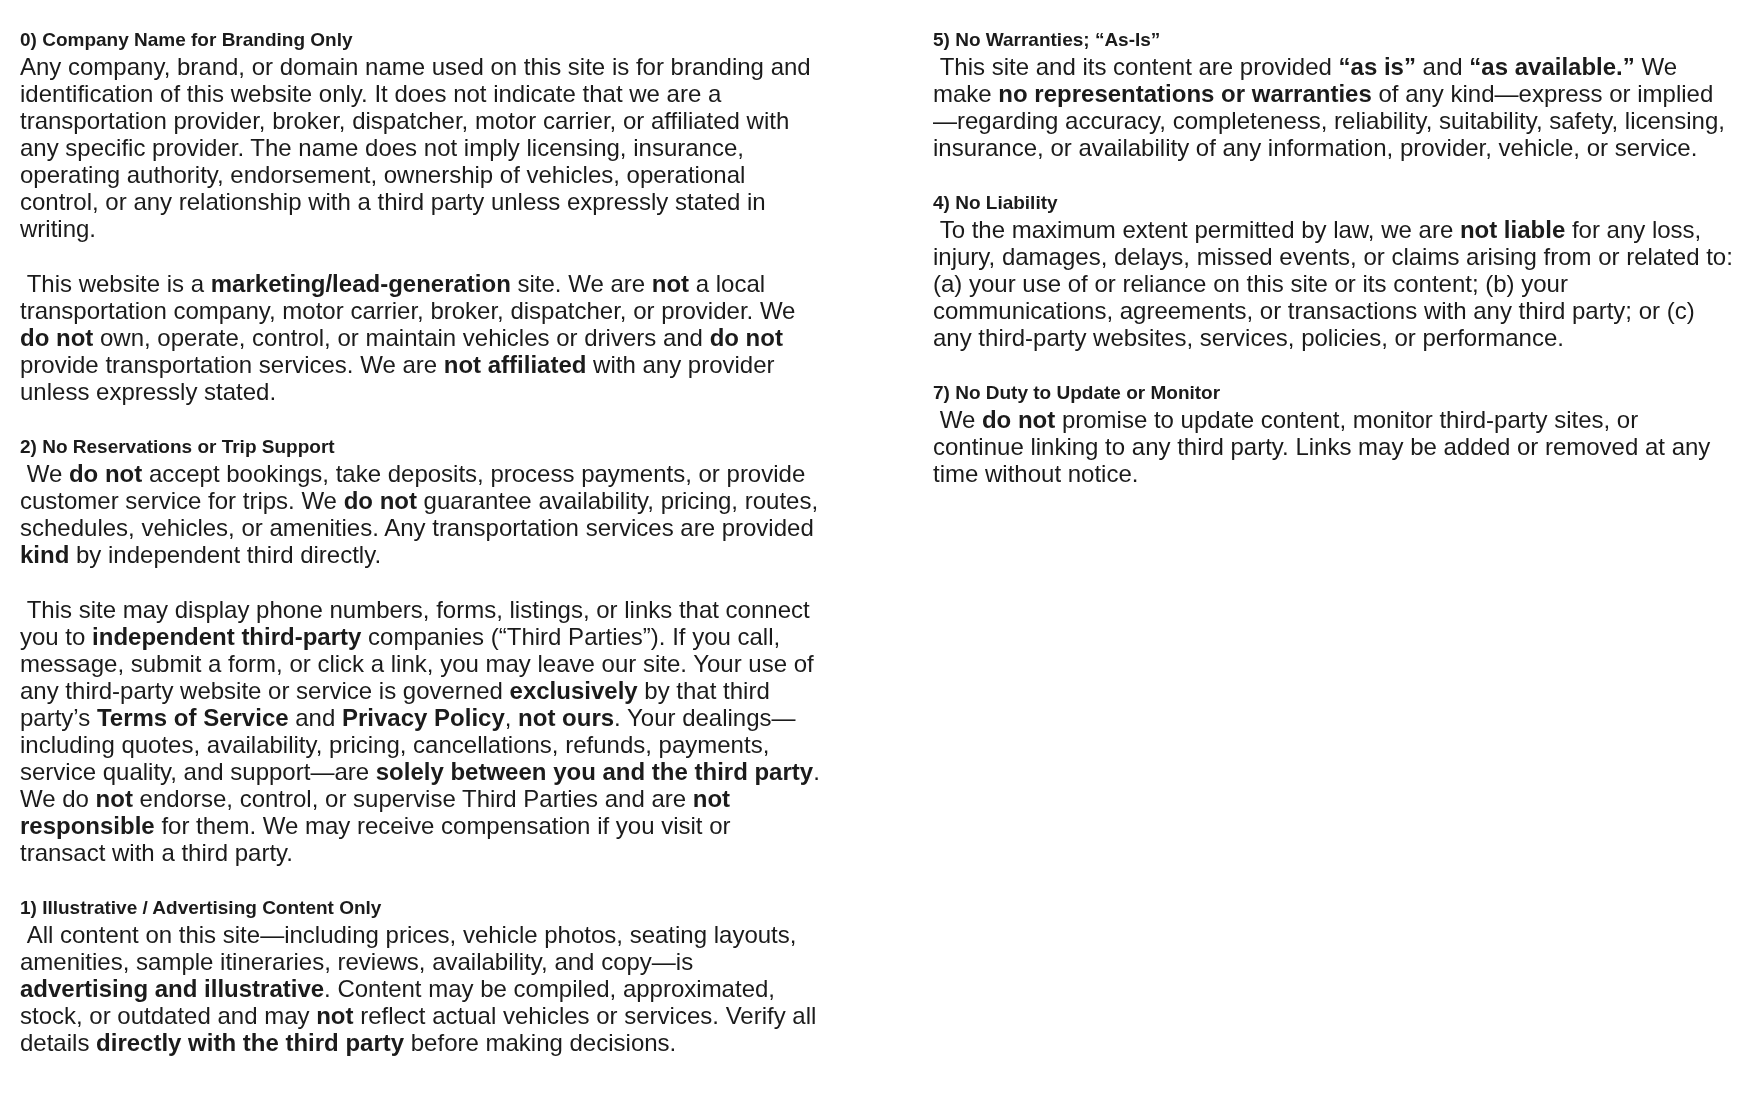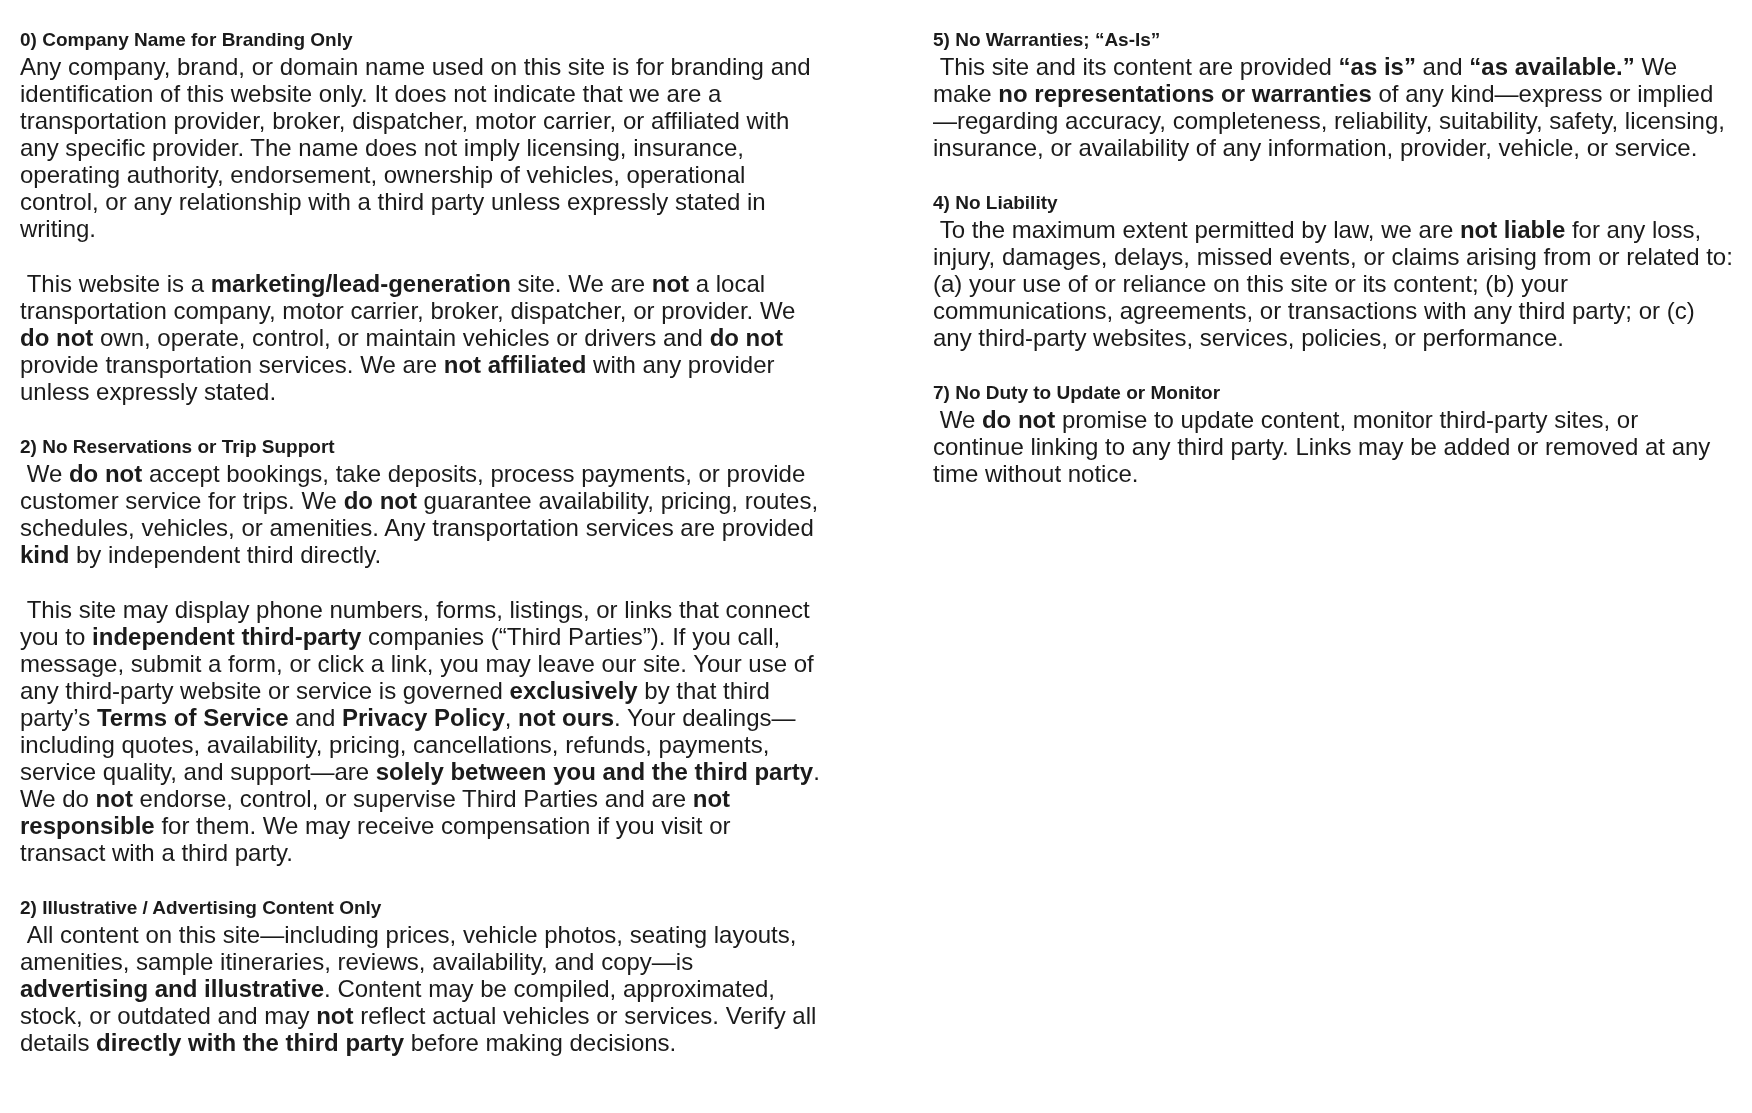--- a/index.html
+++ b/index.html
@@ -64,21 +64,21 @@
         <p><span> This website is a </span><strong>marketing/lead-generation</strong><span> site. We are </span><strong>not</strong><span> a local transportation company, motor carrier, broker, dispatcher, or provider. We </span><strong>do not</strong><span> own, operate, control, or maintain vehicles or drivers and </span><strong>do not</strong><span> provide transportation services. We are </span><strong>not affiliated</strong><span> with any provider unless expressly stated.</span></p>
       </section>
       <section class="section">
         <h3>2) No Reservations or Trip Support</h3>
         <p><span> We </span><strong>do not</strong><span> accept bookings, take deposits, process payments, or provide customer service for trips. We </span><strong>do not</strong><span> guarantee availability, pricing, routes, schedules, vehicles, or amenities. Any transportation services are provided </span><strong>kind</strong><span> by independent third directly.</span></p>
       </section>
       <section class="section">
         <p><span> This site may display phone numbers, forms, listings, or links that connect you to </span><strong>independent third-party</strong><span> companies (“Third Parties”). If you call, message, submit a form, or click a link, you may leave our site. Your use of any third-party website or service is governed </span><strong>exclusively</strong><span> by that third party’s </span><strong>Terms of Service</strong><span> and </span><strong>Privacy Policy</strong><span>, </span><strong>not ours</strong><span>. Your dealings—including quotes, availability, pricing, cancellations, refunds, payments, service quality, and support—are </span><strong>solely between you and the third party</strong><span>. We do </span><strong>not</strong><span> endorse, control, or supervise Third Parties and are </span><strong>not responsible</strong><span> for them. We may receive compensation if you visit or transact with a third party.</span></p>
       </section>
       <section class="section">
-        <h3>2) Illustrative / Advertising Content Only</h3>
+        <h3>1) Illustrative / Advertising Content Only</h3>
         <p><span> All content on this site—including prices, vehicle photos, seating layouts, amenities, sample itineraries, reviews, availability, and copy—is </span><strong>advertising and illustrative</strong><span>. Content may be compiled, approximated, stock, or outdated and may </span><strong>not</strong><span> reflect actual vehicles or services. Verify all details </span><strong>directly with the third party</strong><span> before making decisions.</span></p>
       </section>
       <section class="section">
         <h3>5) No Warranties; “As-Is”</h3>
         <p><span> This site and its content are provided </span><strong>“as is”</strong><span> and </span><strong>“as available.”</strong><span> We make </span><strong>no representations or warranties</strong><span> of any kind—express or implied—regarding accuracy, completeness, reliability, suitability, safety, licensing, insurance, or availability of any information, provider, vehicle, or service.</span></p>
       </section>
       <section class="section">
         <h3>4) No Liability</h3>
         <p><span> To the maximum extent permitted by law, we are </span><strong>not liable</strong><span> for any loss, injury, damages, delays, missed events, or claims arising from or related to: (a) your use of or reliance on this site or its content; (b) your communications, agreements, or transactions with any third party; or (c) any third-party websites, services, policies, or performance.</span></p>
       </section>

